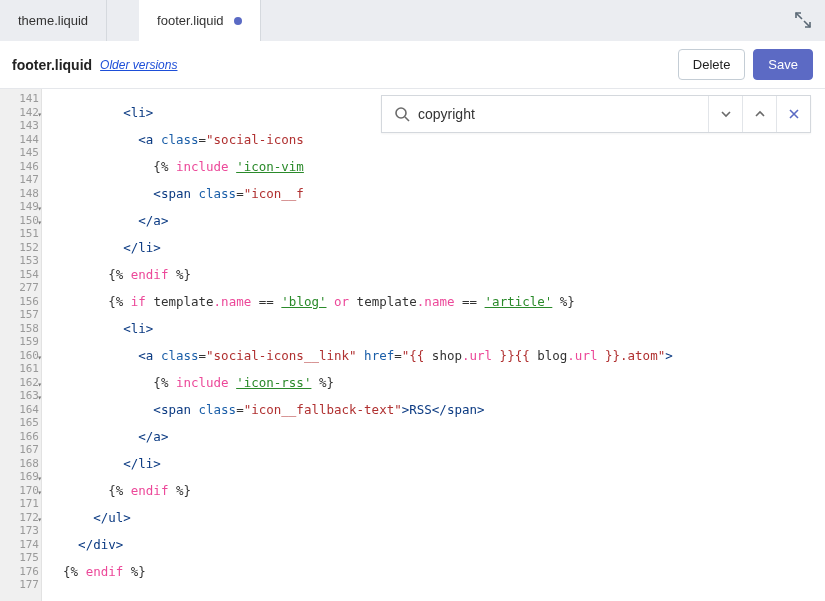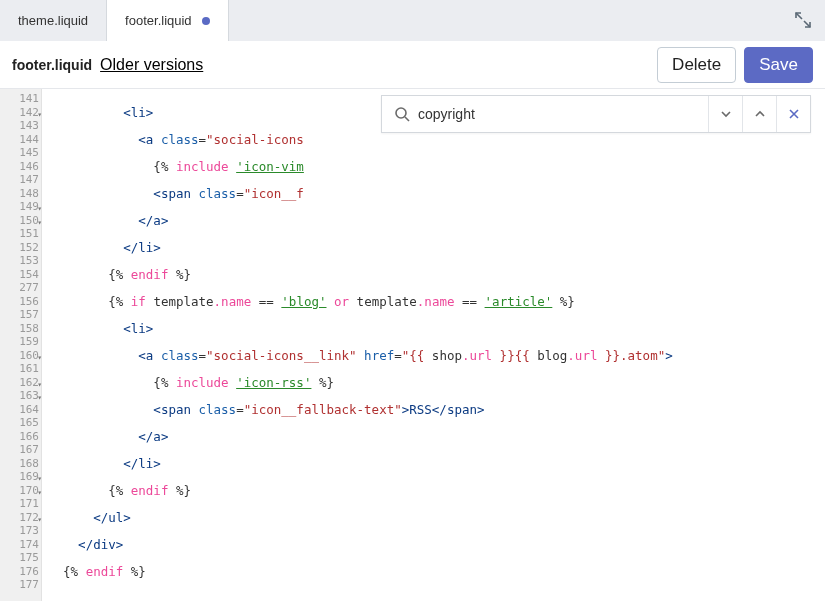--- a/index.html
+++ b/index.html
@@ -1,26 +1,26 @@
 <!DOCTYPE html>
 <html><head>
 <meta charset="utf-8">
 <style>
 * { margin: 0; padding: 0; box-sizing: border-box; }
 body { font-family: -apple-system, BlinkMacSystemFont, "Segoe UI", Arial, sans-serif; font-size: 13px; background: #fff; overflow: hidden; width: 825px; height: 601px; }
-.tab-bar { background: #ebedf1; height: 41px; display: flex; align-items: stretch; position: relative; }
+.tab-bar { background: #ebedf1; height: 41px; display: flex; align-items: stretch; position: relative; gap: 32px; }
 .tab { padding: 0 18px; display: flex; align-items: center; gap: 10px; font-size: 13px; color: #333; cursor: pointer; border-right: 1px solid #d5d9de; }
 .tab.active { background: #fff; }
 .tab .dot { width: 8px; height: 8px; background: #5a6ac4; border-radius: 50%; }
 .expand-icon { position: absolute; right: 12px; top: 10px; width: 20px; height: 20px; color: #5a6875; cursor: pointer; }
 .header-row { height: 48px; display: flex; align-items: center; padding: 0 12px; border-bottom: 1px solid #e5e7eb; background: #fff; position: relative; }
 .file-name { font-weight: 600; font-size: 14px; color: #222; margin-right: 8px; }
-.older-link { font-size: 16px; color: #000000; text-decoration: underline; cursor: pointer; }
+.older-link { font-size: 12px; color: #1d4ed8; text-decoration: underline; cursor: pointer; font-style: italic; }
 .header-buttons { margin-left: auto; display: flex; gap: 8px; }
-.btn { border: 1px solid #c4cdd5; background: #fff; padding: 7px 14px; border-radius: 4px; font-size: 17px; cursor: pointer; color: #222; }
+.btn { border: 1px solid #c4cdd5; background: #fff; padding: 7px 14px; border-radius: 4px; font-size: 13px; cursor: pointer; color: #222; }
 .btn.primary { background: #5c6ac4; color: #fff; border-color: #5c6ac4; }
 .editor-wrap { position: relative; height: calc(601px - 41px - 48px); display: flex; }
 .gutter { width: 42px; background: #f0f0f0; border-right: 1px solid #e2e2e2; padding-top: 3px; }
 .gline { height: 13.5px; line-height: 13.5px; font-family: Menlo, Consolas, monospace; font-size: 11px; color: #9a9a9a; text-align: right; padding-right: 2px; position: relative; }
 .gline .fold { position: absolute; right: -1px; top: 2px; font-size: 8px; color: #7a7a7a; }
 .code-area { flex: 1; padding: 3px 0 0 6px; font-family: Menlo, Consolas, monospace; font-size: 12.5px; line-height: 13.5px; white-space: pre; overflow: hidden; color: #333; }
 .cline { height: 13.5px; }
 .k-blue { color: #ec4899; }
 .k-nav { color: #0b3a82; }
 .k-str { color: #b03030; }

